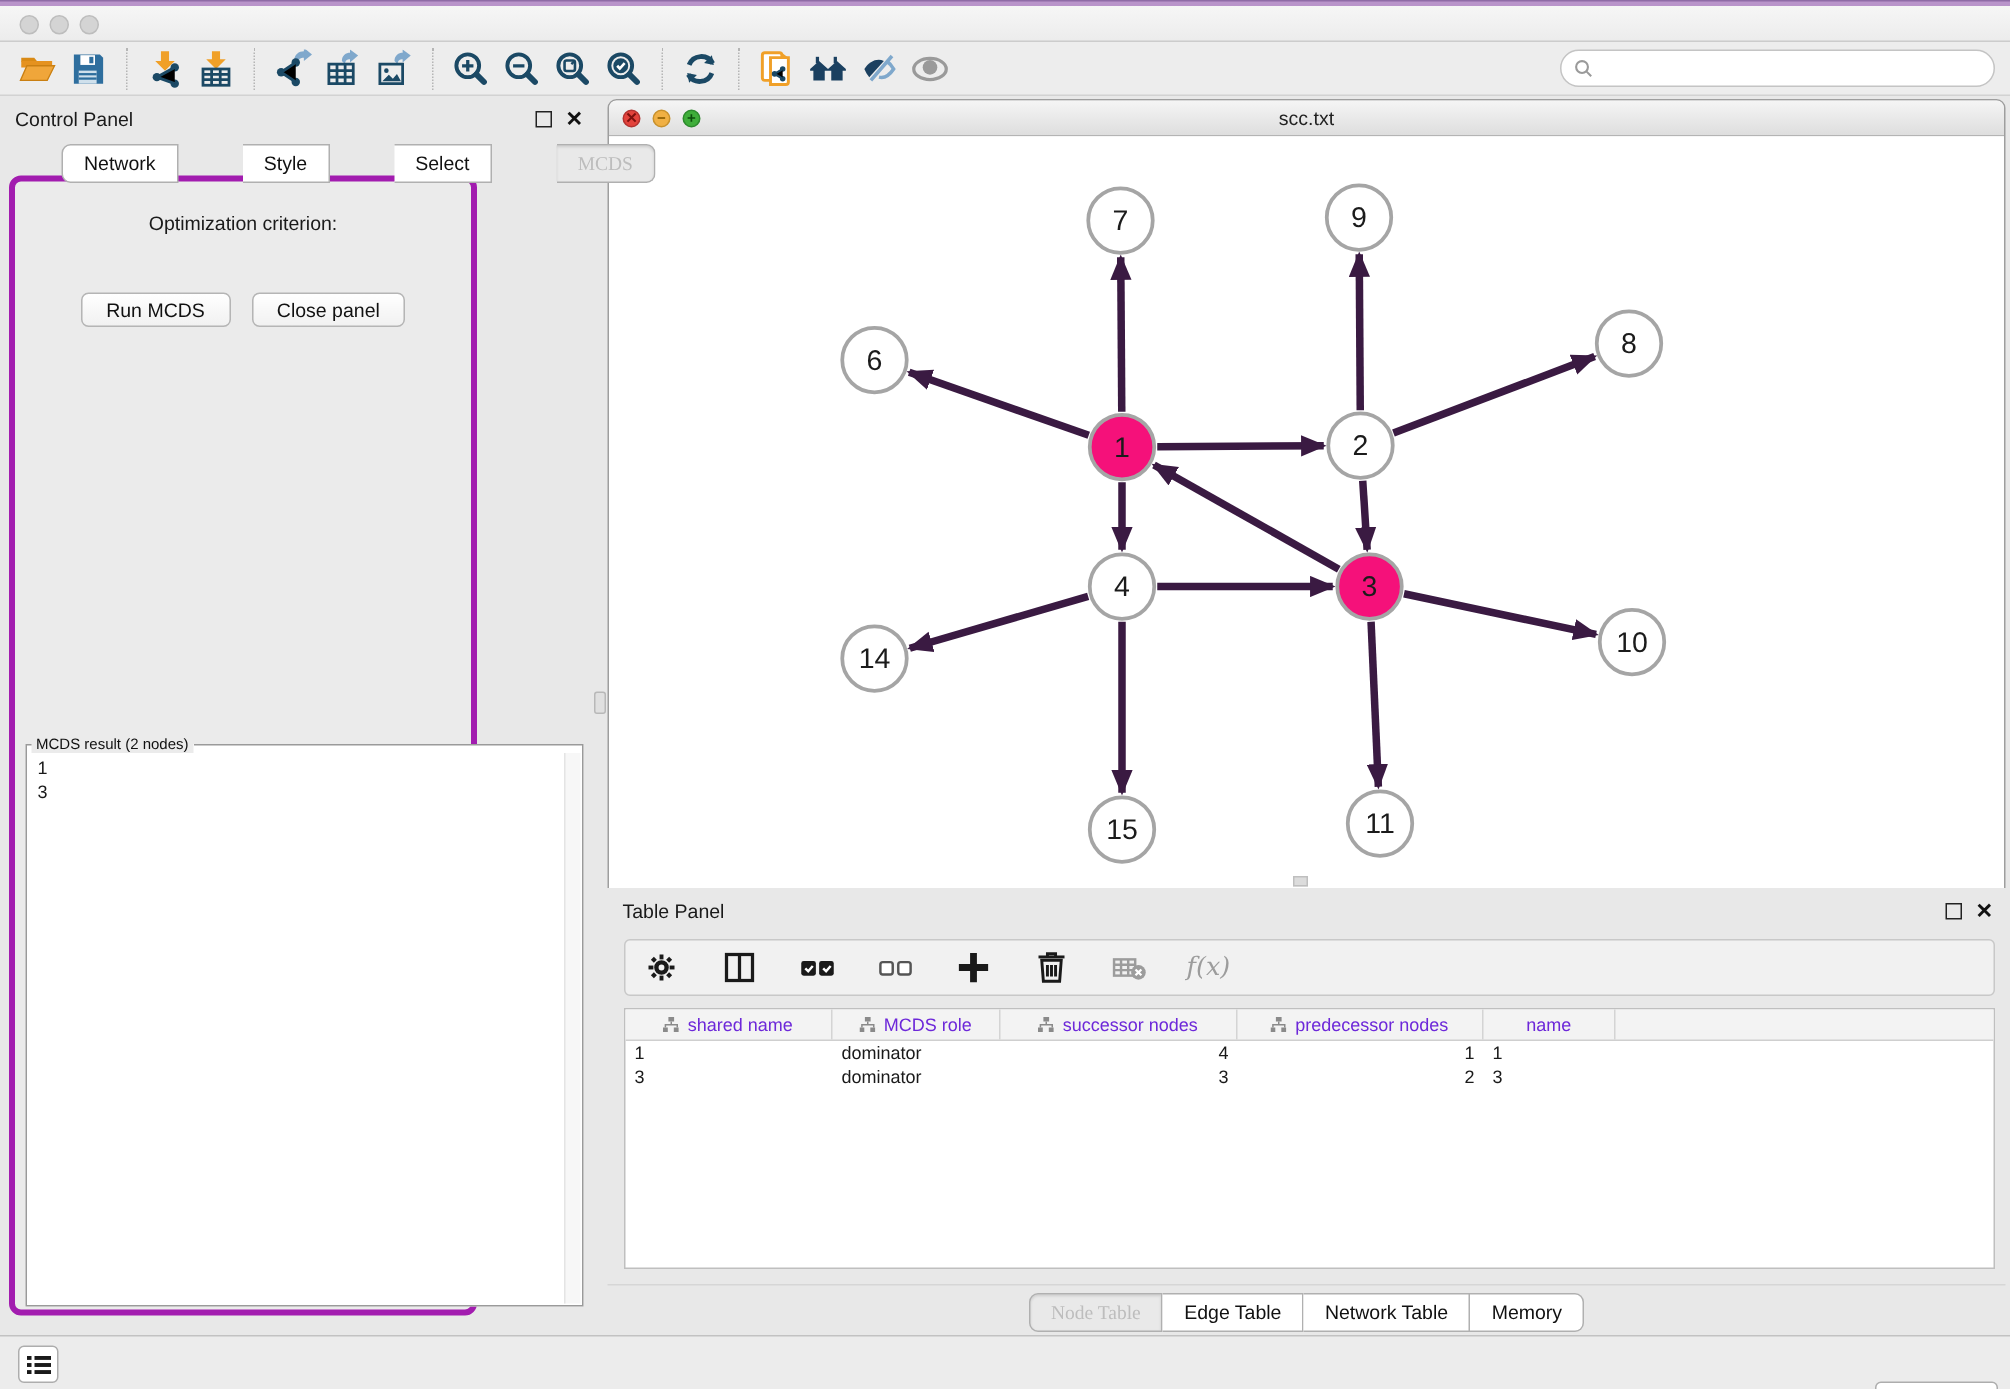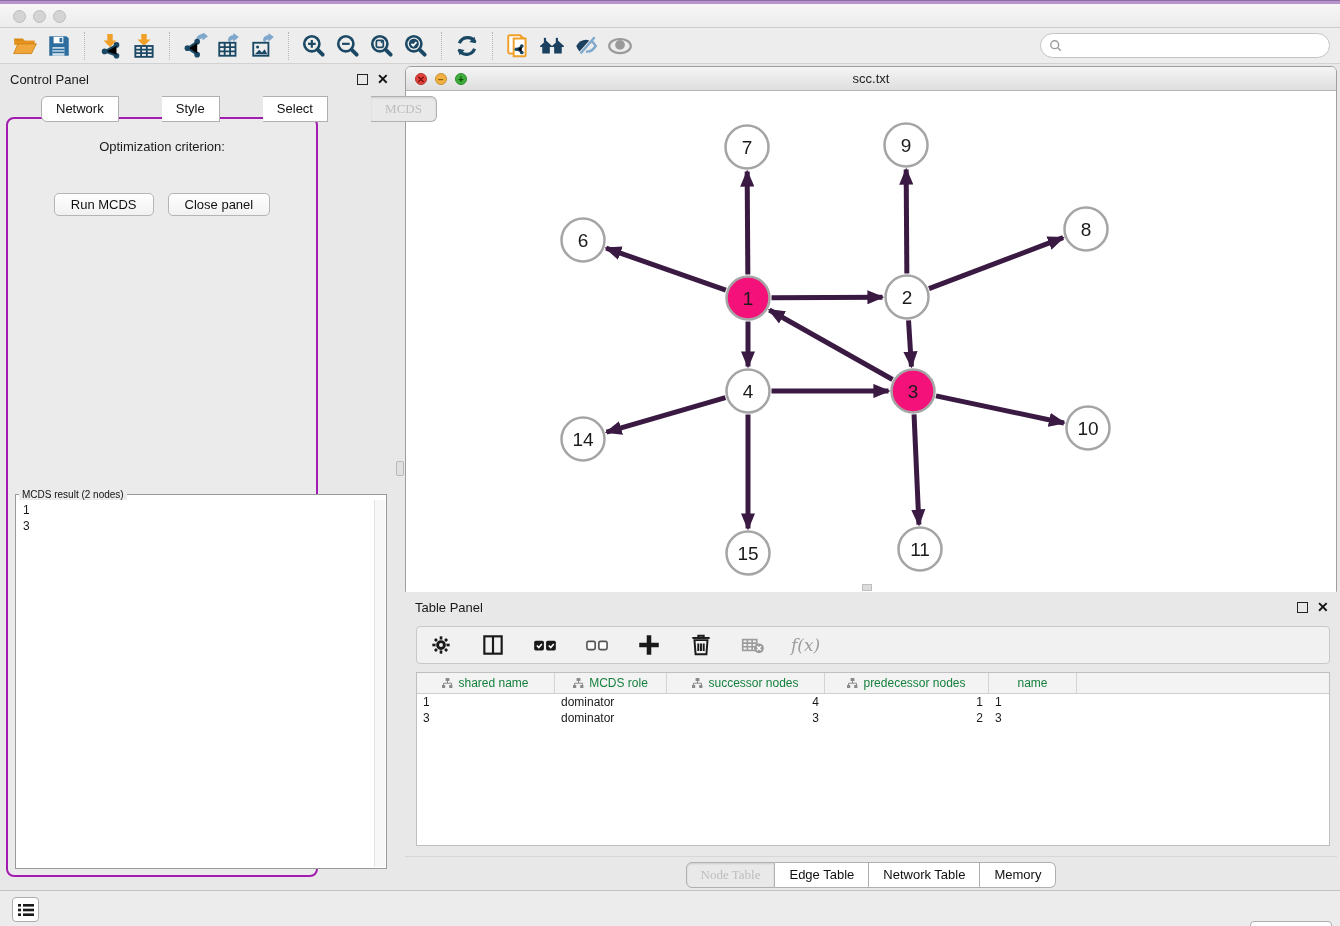--- a/index.html
+++ b/index.html
@@ -23,21 +23,21 @@
   
   .cp-title { position:absolute; left:10px; top:72px; font-size:13px; }
   .panel-ctl { position:absolute; display:flex; gap:9px; }
   .icon-float { width:11px; height:11px; border:1.5px solid #222; display:inline-block; }
   .icon-x { font-weight:bold; font-size:14px; color:#111; line-height:11px; }
   .cp-tabs { position:absolute; left:16px; top:96px; width:396px; display:flex; justify-content:space-between; z-index:3;margin-left:25px; }
   .seg { background:#fff; border:1px solid #b0b0b0; border-left:none; padding:4px 14px; font-size:13px; color:#111; }
   .seg:first-child { border-left:1px solid #b0b0b0; border-radius:6px 0 0 6px; }
   .seg:last-child { border-radius:0 6px 6px 0; }
   .seg.active { background:#e9e9e9; color:#bdbdbd; box-shadow:inset 0 1px 2px rgba(0,0,0,0.12);font-family:Liberation Serif, serif; }
-  .cp-body { position:absolute; left:6px; top:117px; width:312px; height:760px; background:#ebebeb; border:2px solid #a21caf; border-radius:8px;padding-left:42px; }
+  .cp-body { position:absolute; left:6px; top:117px; width:312px; height:760px; background:#ebebeb; border:4px solid #a21caf; border-radius:8px;padding-left:42px; }
   .opt-label { position:absolute; left:0; top:20px; width:100%; text-align:center; font-size:13px; }
   .criterion { position:absolute; left:39px; top:41px; width:308px; height:24px; background:#fff; border:1px solid #b3b3b3; border-radius:5px; display:flex; align-items:center; padding:0 8px 0 10px; font-size:13px; }
   .criterion .spacer { flex:1; }
   .btn-row { position:absolute; left:0; top:74px; width:100%; display:flex; justify-content:center; gap:14px; }
   .pbtn { background:linear-gradient(#ffffff,#f1f1f1); border:1px solid #b5b5b5; border-radius:5px; height:23px; padding:0 16px; font-size:13px; font-family:"Liberation Sans",sans-serif; color:#111; }
   .result-box { position:absolute; left:7px; top:370px; width:372px; height:380px; border:1px solid #9a9a9a; background:#fff; }
   .result-box legend { font-size:10px; padding:0 3px; margin-left:3px; background:#ebebeb; color:#111; }
   .result-text { position:absolute; left:1px; top:0; right:12px; bottom:1px; background:#fff; font-size:12px; line-height:16px; padding:2px 0 0 6px; white-space:pre; }
   .result-scroll { position:absolute; top:0; right:1px; width:11px; bottom:1px; background:#f7f7f7; border-left:1px solid #e4e4e4; }
 
@@ -54,21 +54,21 @@
   .canvas { position:absolute; left:0; top:24px; width:930px; height:501px; background:#fff; overflow:hidden; }
   .hthumb { position:absolute; left:456px; bottom:1px; width:10px; height:7px; background:#dcdcdc; border:1px solid #bfbfbf; }
 
   
   .tp-title { position:absolute; left:415px; top:600px; font-size:13px; }
   .tp-toolbar { position:absolute; left:416px; top:626px; width:914px; height:38px; background:#f1f1f1; border:1px solid #c8c8c8; border-radius:4px; display:flex; align-items:center; gap:24px; padding-left:10px; }
   .tp-toolbar .tbtn { width:28px; }
   .fx { font-family:"DejaVu Serif", serif; font-style:italic; font-size:17px; color:#9c9c9c; }
   .ntable { position:absolute; left:416px; top:672px; width:914px; height:174px; background:#fff; border:1px solid #bfbfbf; }
   .thead { display:flex; height:21px; background:#f3f3f3; border-bottom:1px solid #cfcfcf; }
-  .th { display:flex; align-items:center; justify-content:center; gap:5px; font-size:12px; color:#15803d; border-right:1px solid #d4d4d4; height:100%; }
+  .th { display:flex; align-items:center; justify-content:center; gap:5px; font-size:12px; color:#6d28d9; border-right:1px solid #d4d4d4; height:100%; }
   .trow { display:flex; height:16px; font-size:12px; }
   .td { padding:1px 6px 0 6px; overflow:hidden; white-space:nowrap; }
   .tp-tabs { position:absolute; left:405px; top:862px; width:932px; display:flex; justify-content:center; }
   .tp-bottom-line { position:absolute; left:405px; top:856px; width:932px; height:1px; background:#d6d6d6; }
 
   
   .statusbar { position:absolute; left:0; top:890px; width:1340px; height:36px; background:#ececec; border-top:1px solid #c2c2c2; }
   .status-left-btn { position:absolute; left:12px; top:6px; width:27px; height:25px; background:#fff; border:1px solid #adadad; border-radius:4px; display:flex; align-items:center; justify-content:center; }
   .memory-btn { position:absolute; right:8px; top:6px; height:25px; background:#fff; border:1px solid #adadad; border-radius:4px; display:flex; align-items:center; gap:6px; padding:0 10px; font-size:12px;margin-top:24px; }
   .memdot { width:11px; height:11px; border-radius:50%; }

